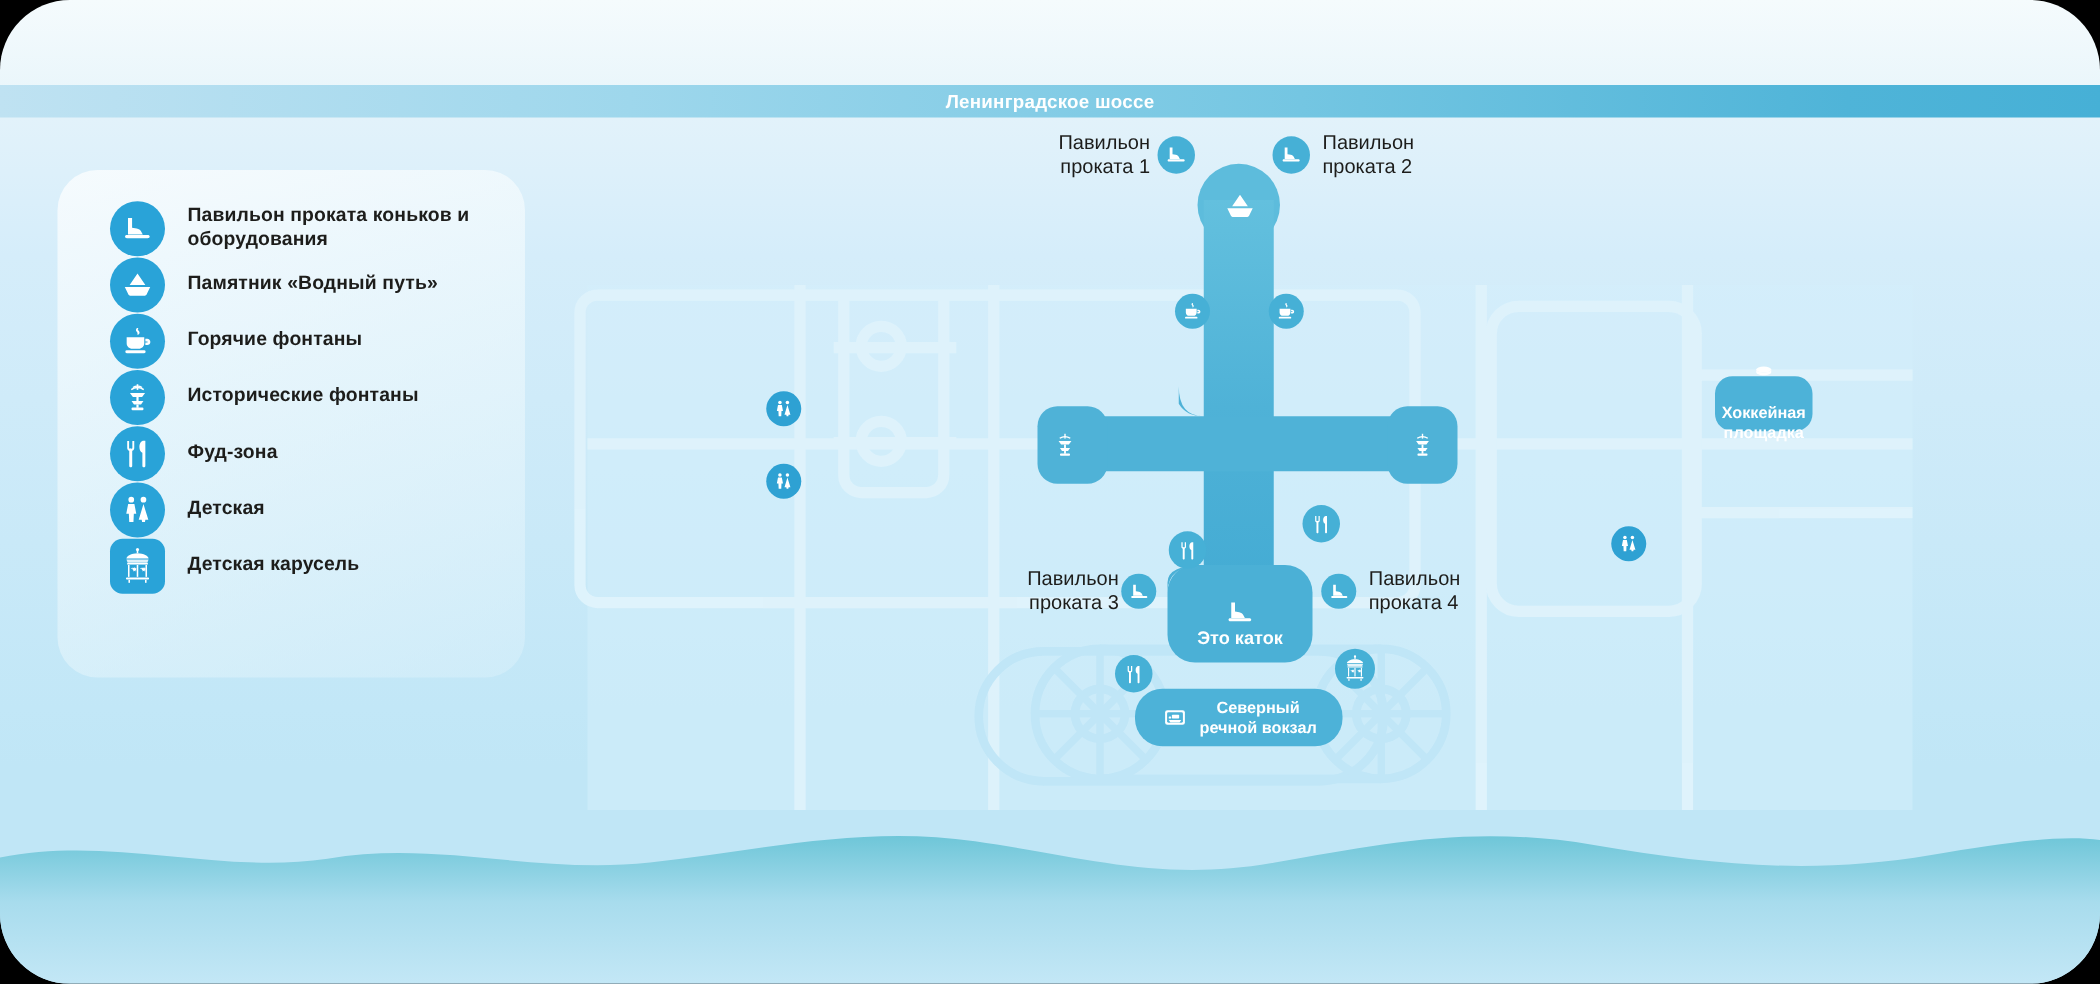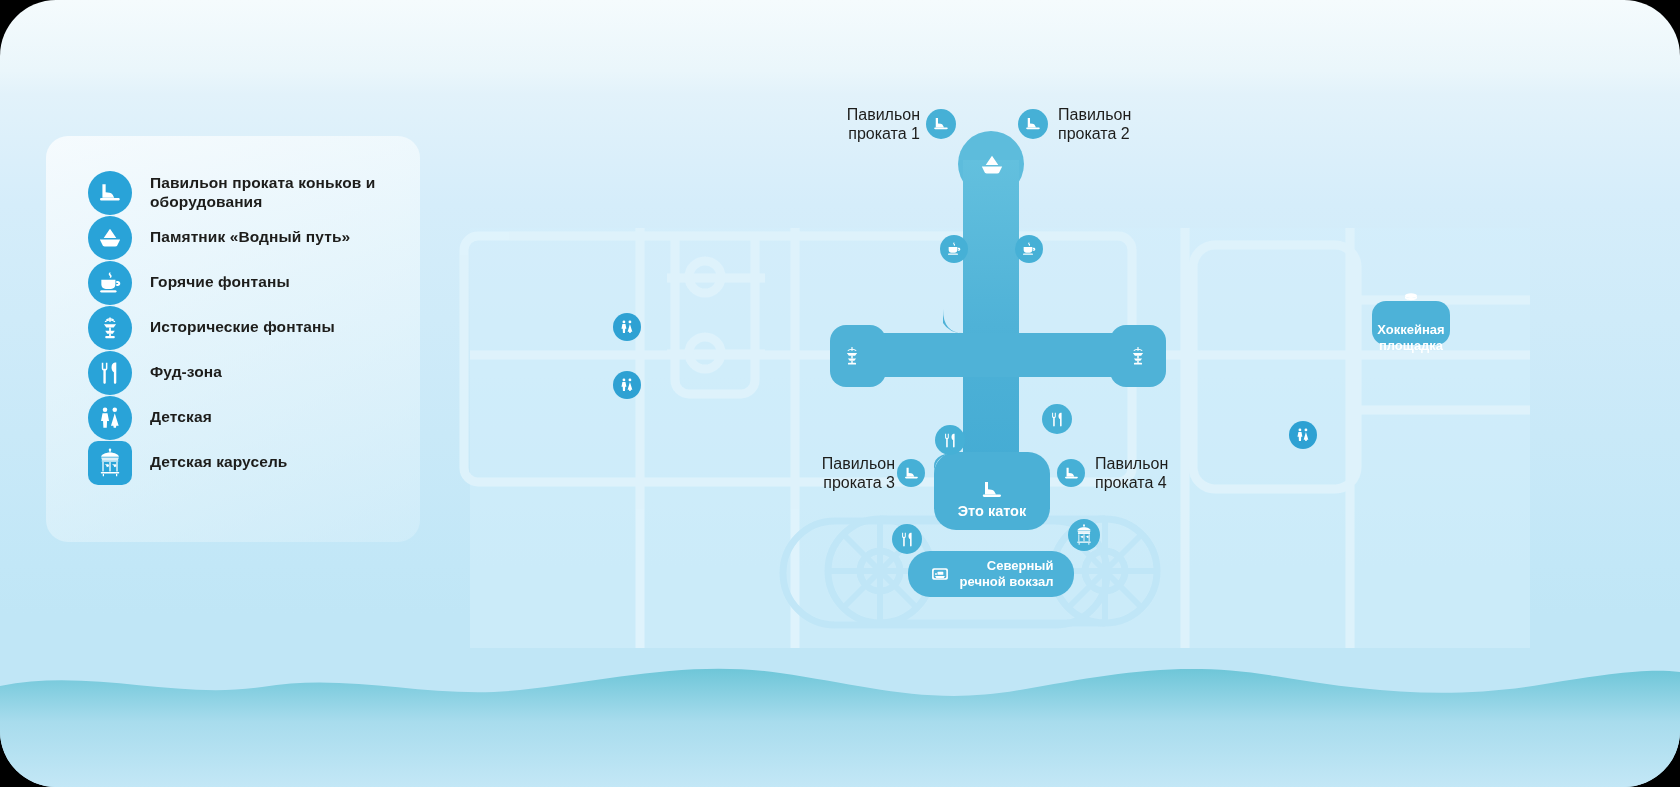--- a/index.html
+++ b/index.html
@@ -45,23 +45,23 @@
   
   #mapsvg { position: absolute; left: 0; top: 0; width: 1680px; height: 787px; }
 
   
   #legend {
     position: absolute;
     left: 46px;
     top: 136px;
     width: 374px;
     height: 406px;
-    border-radius: 22px;
+    border-radius: 32px;
     background: linear-gradient(160deg, rgba(255,255,255,.72) 0%, rgba(241,250,253,.62) 45%, rgba(222,242,251,.42) 100%);
-    padding: 34px 0 0 0;
+    padding: 24px 0 0 0;
   }
   .leg-row {
     display: flex;
     align-items: center;
     height: 45px;
     margin-bottom: 0;
     padding-left: 42px;
   }
   .leg-row + .leg-row { margin-top: 0; }
   .leg-ico {
@@ -111,21 +111,21 @@
     font-size: 13px;
     font-weight: 700;
     line-height: 1.2;
     display: flex;
     align-items: center;
     justify-content: center;
   }
   .chip.stacked { flex-direction: column; gap: 20px; }
   .chip.inline { gap: 9px; }
   .chip .ctxt { white-space: pre-line; text-align: center; }
-  .chip.inline .ctxt { text-align: right; }
+  .chip.inline .ctxt { text-align: center; }
 
   .rink-badge {
     position: absolute;
     color: #fff;
     font-size: 14.5px;
     font-weight: 700;
     text-align: center;
     line-height: 1.1;
   }
 </style>
@@ -226,20 +226,23 @@
                C 350 672, 430 700, 520 690
                C 610 680, 690 660, 780 673
                C 870 686, 930 706, 1020 690
                C 1110 674, 1180 660, 1275 676
                C 1370 692, 1450 700, 1545 684
                C 1610 673, 1650 668, 1680 672
                L 1680 787 L 0 787 Z" fill="url(#gWave)"></path>
     </g>
   </svg>
 
+  <div id="road">
+    <span class="road-label">Ленинградское шоссе</span>
+  </div>
 
   <div id="legend">
 
     <div class="leg-row">
       <span class="leg-ico">
         <svg width="26" height="26" viewBox="0 0 24 24" fill="#fff">
           <path d="M5 4h3v7.2l3.4.6c1.6.3 2.6 1 3.2 2.1l1.3 2.4H5V4zm-1 12.6h15.5c.9 0 1.5.5 1.5 1.2s-.6 1.2-1.5 1.2H4.2c-.8 0-1.4-.5-1.4-1.2s.5-1.2 1.2-1.2z"></path>
         </svg>
       </span>
       <span class="leg-txt">Павильон проката коньков

